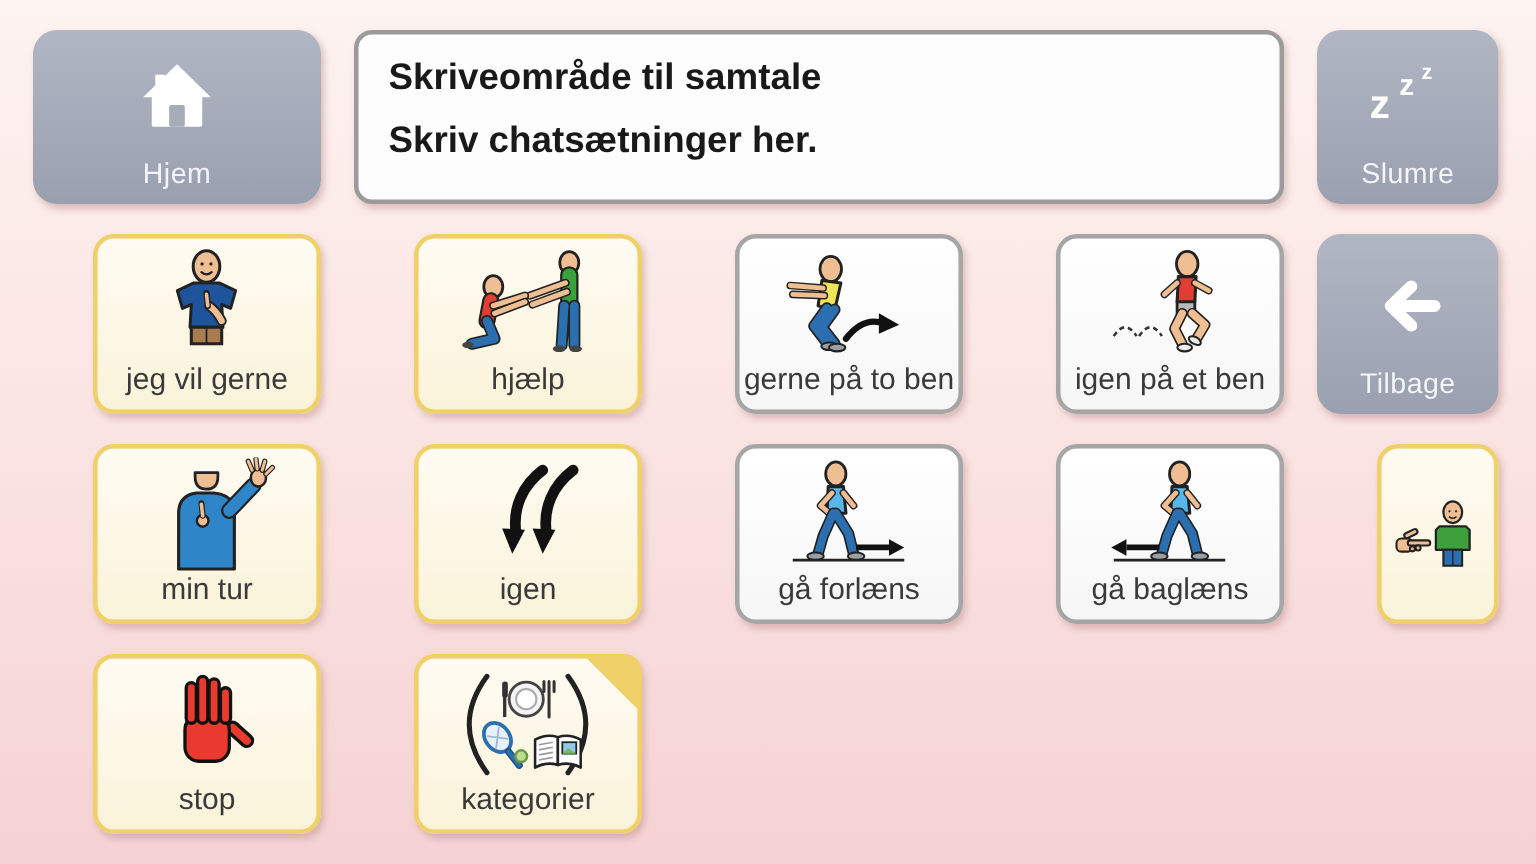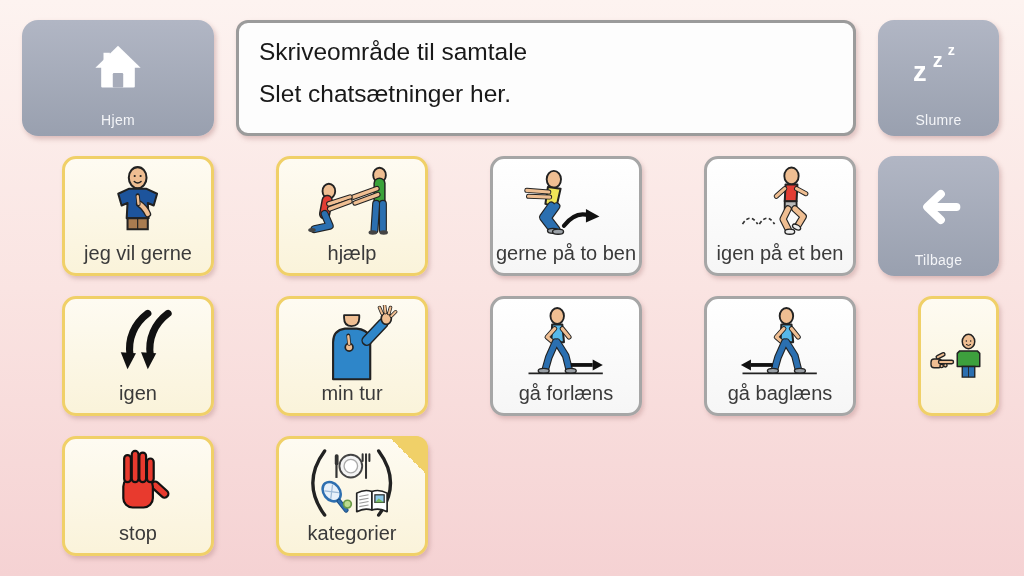--- a/index.html
+++ b/index.html
@@ -17,27 +17,27 @@
   }
   
   .btn{
     display:flex;flex-direction:column;align-items:center;
     border-radius:16px;
     background:linear-gradient(180deg,#b1b6c4 0%,#99a0af 100%);
     box-shadow:2px 3px 5px rgba(168,112,112,.40);
     padding:6px 0 8px;cursor:pointer;
   }
   .btn .ic{flex:1;display:flex;align-items:center;justify-content:center;}
-  .btn .lbl{color:#f4f5f8;font-size:14px;letter-spacing:.3px;}
+  .btn .lbl{color:#f4f5f8;font-size:19px;letter-spacing:.3px;}
   
   .textarea{
     grid-column:2 / span 3;
     background:#fdfdfd;border:3px solid #9b9b9b;border-radius:12px;
     padding:8px 20px;box-shadow:2px 3px 5px rgba(168,112,112,.35);
-    font-size:24.5px;line-height:42px;color:#191919;
+    font-size:24.5px;line-height:42px;color:#191919;font-weight:bold;
   }
   
   .card{
     position:relative;display:flex;flex-direction:column;
     border-radius:14px;border:3px solid;
     box-shadow:2px 3px 4px rgba(170,118,118,.35);cursor:pointer;margin-left:40px;
   }
   .card .sym{flex:1;display:flex;align-items:center;justify-content:center;padding-top:5px;}
   .card .sym svg{height:76px;width:auto;}
   .card .lbl{text-align:center;font-size:20px;color:#3a3a3a;padding-bottom:8px;white-space:nowrap;}
@@ -61,21 +61,21 @@
         <polygon points="50,10 11,48 89,48" fill="#fff"></polygon>
         <rect x="21" y="44" width="58" height="38" rx="2" fill="#fff"></rect>
         <rect x="41" y="57" width="18" height="25" rx="2" fill="#a7acba"></rect>
       </svg>
     </span>
     <span class="lbl">Hjem</span>
   </div>
 
   <div class="textarea">
     <div>Skriveområde til samtale</div>
-    <div>Slet chatsætninger her.</div>
+    <div>Skriv chatsætninger her.</div>
   </div>
 
   <div class="btn">
     <span class="ic">
       <svg width="64" height="62" viewBox="0 0 100 100" font-family="Liberation Sans, DejaVu Sans, sans-serif">
         <text x="8" y="70" font-size="44" font-weight="bold" fill="#fff">z</text>
         <text x="40" y="46" font-size="32" font-weight="bold" fill="#fff">z</text>
         <text x="64" y="28" font-size="23" font-weight="bold" fill="#fff">z</text>
       </svg>
     </span>
@@ -177,45 +177,45 @@
       <svg width="62" height="62" viewBox="0 0 100 100">
         <path d="M78,50 H34 M53,29 L31,50 L53,71" stroke="#fff" stroke-width="13" fill="none" stroke-linecap="round" stroke-linejoin="round"></path>
       </svg>
     </span>
     <span class="lbl">Tilbage</span>
   </div>
 
   <div class="card yellow">
     <div class="sym">
       <svg viewBox="0 0 120 90">
-        <path d="M72,10 C56,22 48,40 51,60" stroke="#111" stroke-width="8.5" fill="none" stroke-linecap="round"></path>
-        <polygon points="40,56 58,57 48,76" fill="#111"></polygon>
-        <path d="M96,10 C80,22 72,40 75,60" stroke="#111" stroke-width="8.5" fill="none" stroke-linecap="round"></path>
-        <polygon points="64,56 82,57 72,76" fill="#111"></polygon>
-      </svg>
-    </div>
-    <div class="lbl">igen</div>
-  </div>
-
-  <div class="card yellow">
-    <div class="sym">
-      <svg viewBox="0 0 120 90">
         <path d="M51,12 L69,12 L69,15 Q69,25 60,25 Q51,25 51,15 Z" fill="#efbe92" stroke="#222" stroke-width="2.2" stroke-linejoin="round"></path>
         <path d="M38,88 L38,44 Q38,30 52,28 L66,28 Q77,29 82,37 L82,88 Z" fill="#2e86c9" stroke="#222" stroke-width="2.5" stroke-linejoin="round"></path>
         <path d="M78,42 L97,22" stroke="#222" stroke-width="13" stroke-linecap="round"></path>
         <path d="M78,42 L97,22" stroke="#2e86c9" stroke-width="9.5" stroke-linecap="round"></path>
         <ellipse cx="101" cy="16" rx="6" ry="7" fill="#efbe92" stroke="#222" stroke-width="2"></ellipse>
         <path d="M96,10 l-3,-7 M100,9 l-1,-8 M104,10 l2,-7 M107,13 l5,-5" stroke="#222" stroke-width="4.2" stroke-linecap="round"></path>
         <path d="M96,10 l-3,-7 M100,9 l-1,-8 M104,10 l2,-7 M107,13 l5,-5" stroke="#efbe92" stroke-width="2.4" stroke-linecap="round"></path>
         <circle cx="57" cy="50" r="4.6" fill="#efbe92" stroke="#222" stroke-width="2"></circle>
         <path d="M57,46 L56,36" stroke="#222" stroke-width="4.6" stroke-linecap="round"></path>
         <path d="M57,46 L56,37" stroke="#efbe92" stroke-width="2.8" stroke-linecap="round"></path>
       </svg>
     </div>
     <div class="lbl">min tur</div>
+  </div>
+
+  <div class="card yellow">
+    <div class="sym">
+      <svg viewBox="0 0 120 90">
+        <path d="M72,10 C56,22 48,40 51,60" stroke="#111" stroke-width="8.5" fill="none" stroke-linecap="round"></path>
+        <polygon points="40,56 58,57 48,76" fill="#111"></polygon>
+        <path d="M96,10 C80,22 72,40 75,60" stroke="#111" stroke-width="8.5" fill="none" stroke-linecap="round"></path>
+        <polygon points="64,56 82,57 72,76" fill="#111"></polygon>
+      </svg>
+    </div>
+    <div class="lbl">igen</div>
   </div>
 
   <div class="card white">
     <div class="sym">
       <svg viewBox="0 0 120 90">
         <ellipse cx="50" cy="13" rx="8" ry="9.5" fill="#efbe92" stroke="#222" stroke-width="2.2"></ellipse>
         <path d="M44,23 h12 l2,21 h-15 z" fill="#57b8e8" stroke="#222" stroke-width="2.4" stroke-linejoin="round"></path>
         <path d="M47,28 L38,38 L45,44" stroke="#222" stroke-width="6" fill="none" stroke-linecap="round" stroke-linejoin="round"></path>
         <path d="M47,28 L38,38 L45,44" stroke="#efbe92" stroke-width="3.8" fill="none" stroke-linecap="round" stroke-linejoin="round"></path>
         <path d="M56,28 L64,38" stroke="#222" stroke-width="6" stroke-linecap="round"></path>

